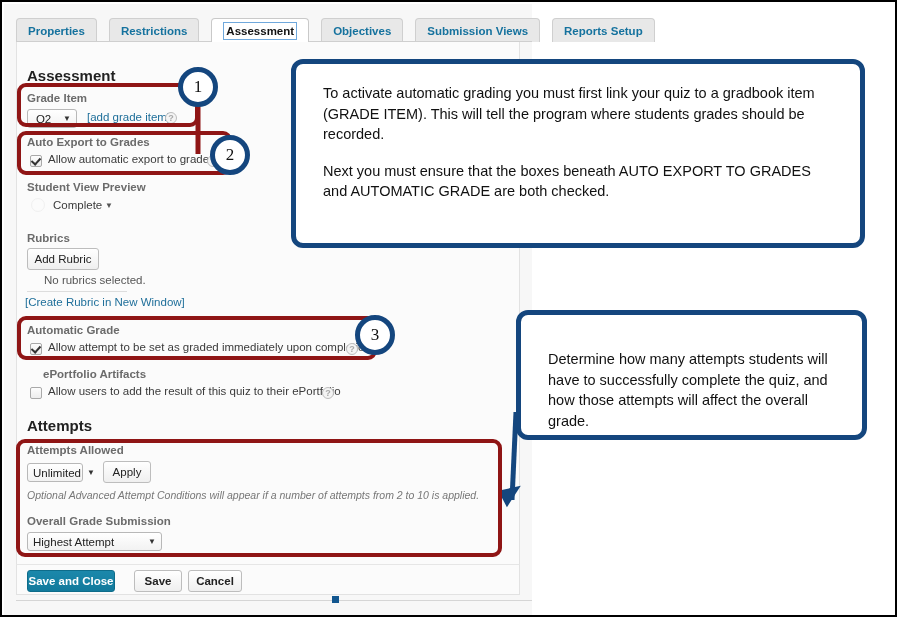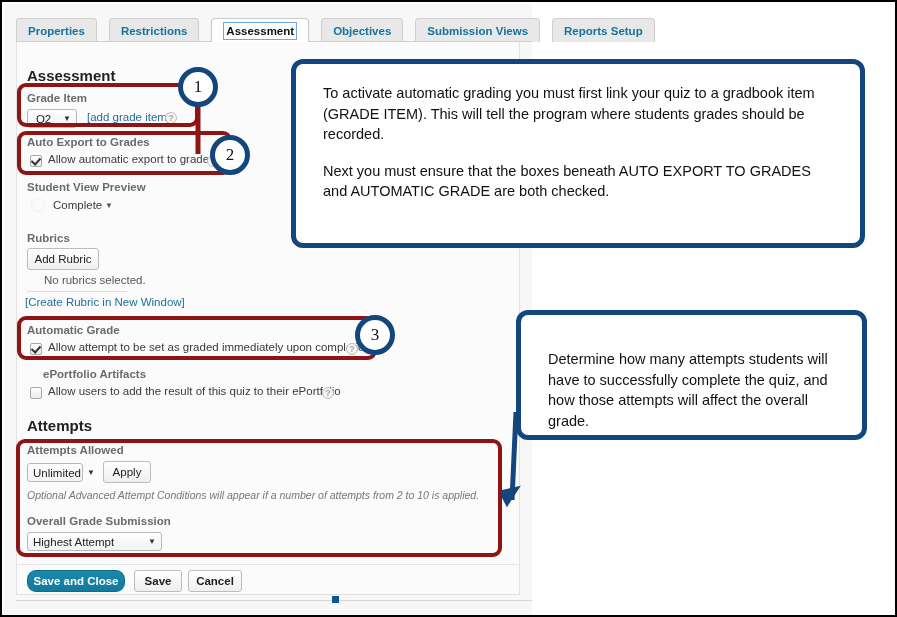--- a/index.html
+++ b/index.html
@@ -380,21 +380,21 @@
         <div class="italic-note" style="left:10px; top:447px;">Optional Advanced Attempt Conditions will appear if a number of attempts from 2 to 10 is applied.</div>
 
         <div class="field-label" style="left:10px; top:473px;">Overall Grade Submission</div>
         <div class="select" style="left:10px; top:490px; width:135px;">
           <span class="selval">Highest Attempt</span>
           <span class="caret">▼</span>
         </div>
       </div>
 
       <div id="bottombar">
-        <div class="btn primary" style="left:10px; top:5px; width:98px;border-radius:9px;">Save and Close</div>
+        <div class="btn primary" style="left:10px; top:5px; width:88px;">Save and Close</div>
         <div class="btn bold" style="left:117px; top:5px; width:48px;">Save</div>
         <div class="btn bold" style="left:171px; top:5px; width:54px;">Cancel</div>
       </div>
 
       <div id="hscroll-line"></div>
       <div id="hscroll-thumb"></div>
     </div>
   </div>
 
   <div id="annotations">

